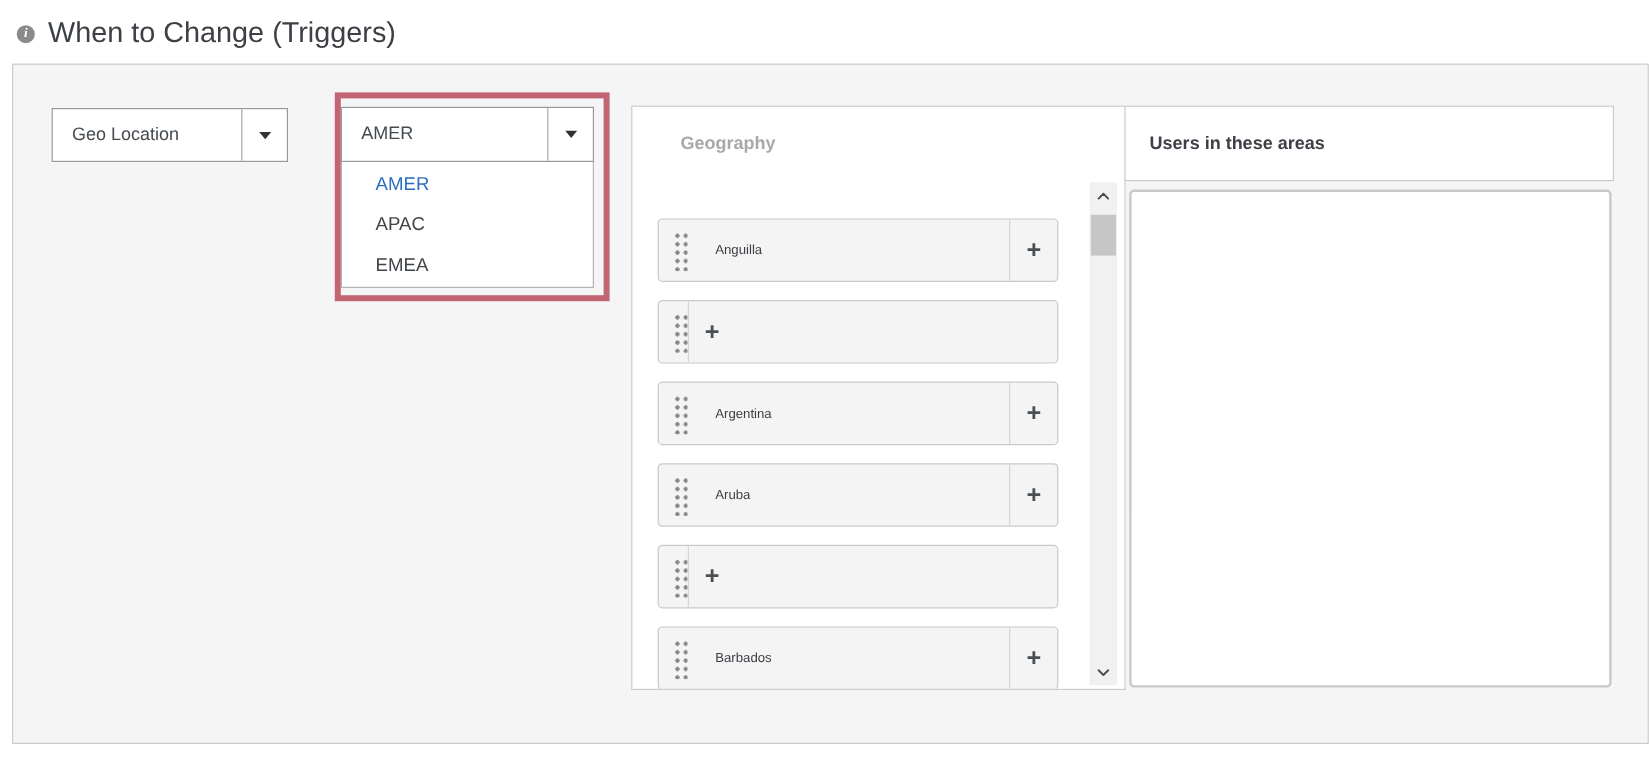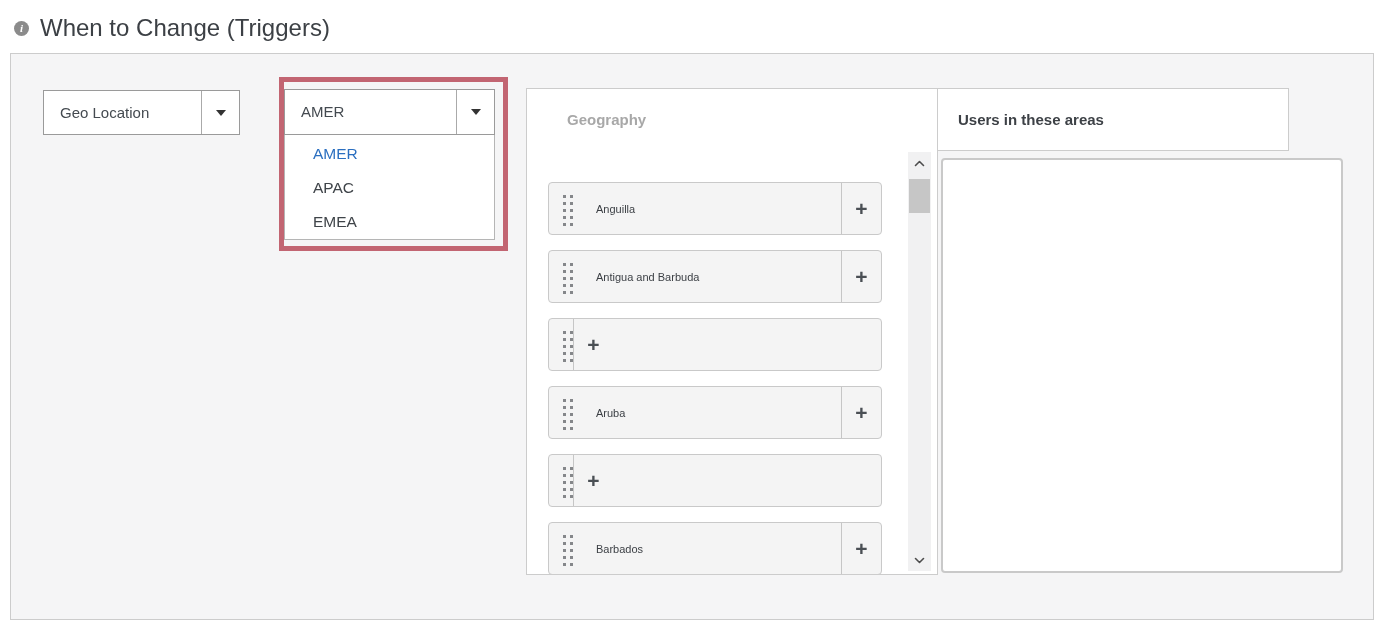--- a/index.html
+++ b/index.html
@@ -122,21 +122,21 @@
     height: 63px;
     background: #ffffff;
     border: 1px solid #cccccc;
     display: flex;
     align-items: center;
     padding-left: 20px;
     font-size: 15px;
     font-weight: bold;
   }
   .geography-header { left: 526px; width: 412px; color: #a8a8a8; padding-left: 40px; }
-  .users-header { left: 937px; width: 352px; color: #3d4146; }
+  .users-header { left: 937px; width: 408px; color: #3d4146; }
 
   .geography-body {
     position: absolute;
     left: 526px; top: 150px;
     width: 412px; height: 425px;
     background: #ffffff;
     border: 1px solid #cccccc;
     border-top: none;
     overflow: hidden;
   }
@@ -259,26 +259,26 @@
   <div class="geography-body">
 
     <div class="geo-item" style="top:32px">
       <div class="drag-handle"></div>
       <div class="geo-item-label">Anguilla</div>
       <div class="add-btn">+</div>
     </div>
 
     <div class="geo-item" style="top:100px">
       <div class="drag-handle"></div>
-      <div class="geo-item-label">Antigua and Barbuda</div>
       <div class="add-btn">+</div>
     </div>
 
     <div class="geo-item" style="top:168px">
       <div class="drag-handle"></div>
+      <div class="geo-item-label">Argentina</div>
       <div class="add-btn">+</div>
     </div>
 
     <div class="geo-item" style="top:236px">
       <div class="drag-handle"></div>
       <div class="geo-item-label">Aruba</div>
       <div class="add-btn">+</div>
     </div>
 
     <div class="geo-item" style="top:304px">

